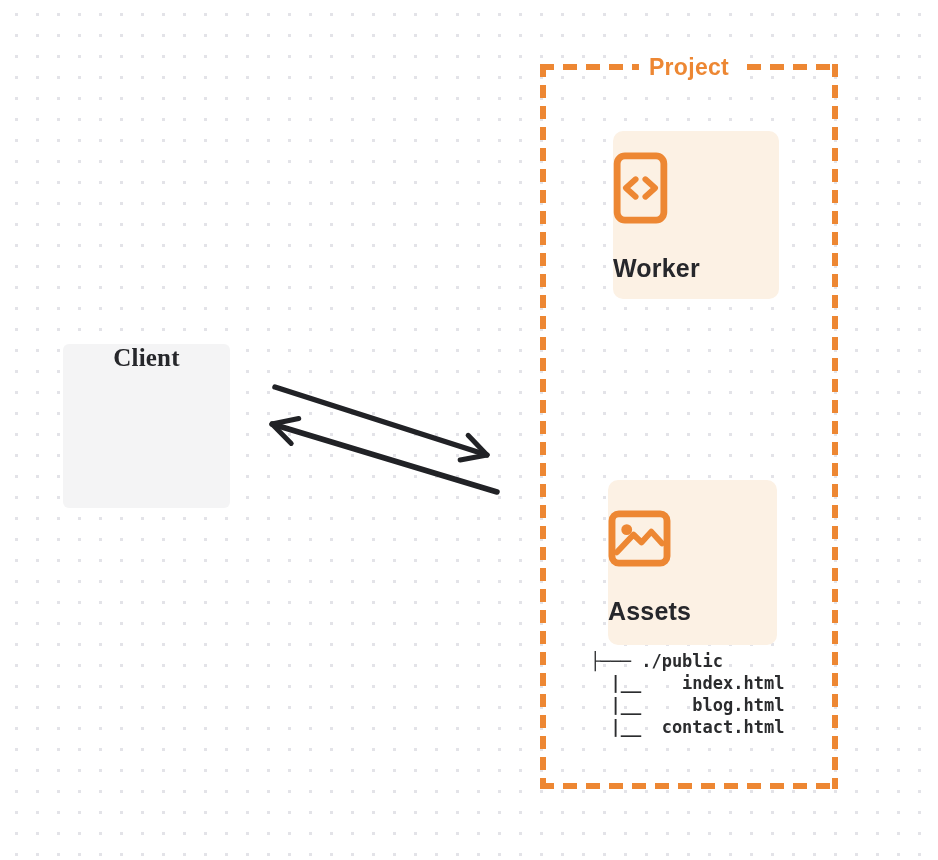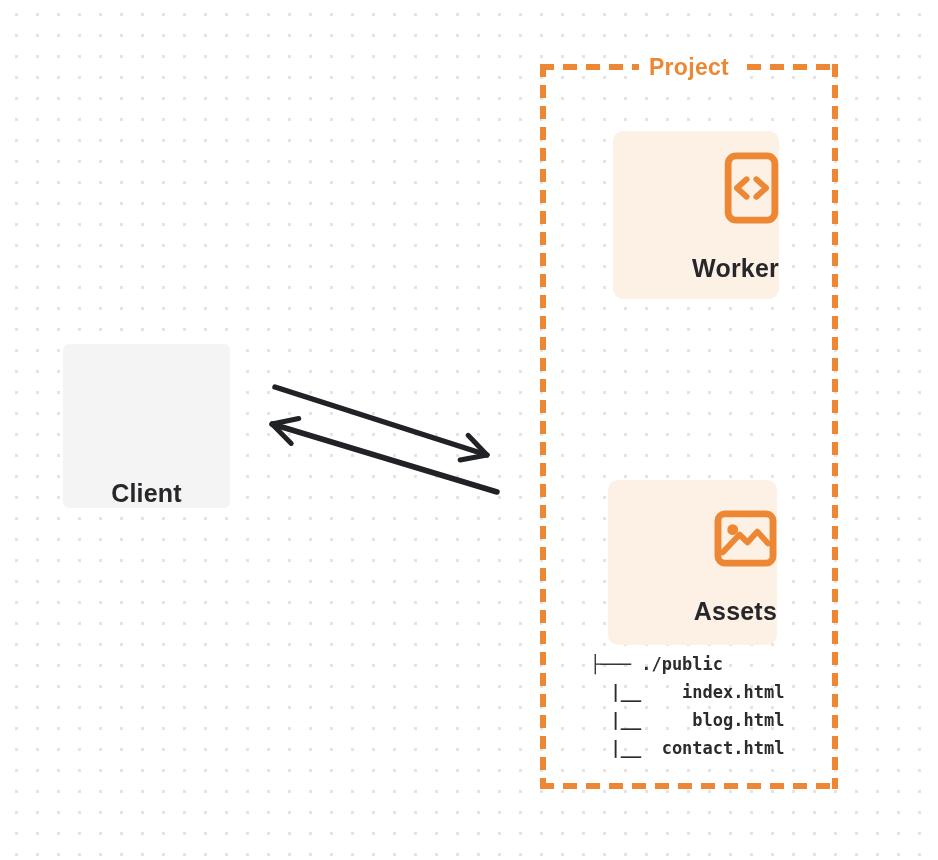--- a/index.html
+++ b/index.html
@@ -24,21 +24,21 @@
     background-image:radial-gradient(circle, var(--dot) 1.6px, transparent 1.8px);
     background-size:21px 21px;
     background-position:6px 4px;
   }
 
   
   .client-box{
     position:absolute;left:63px;top:344px;width:167px;height:164px;
     background:var(--client-bg);
     border-radius:6px;
-    display:flex;align-items:flex-end;justify-content:center;
+    display:flex;align-items:flex-start;justify-content:center;font-family:Liberation Serif, serif;
   }
   .client-box .node-label{
     font-size:25px;font-weight:700;color:var(--ink);letter-spacing:.2px;
   }
 
   
   .request-label{
     position:absolute;left:282px;top:339px;
     font-size:18px;font-weight:700;color:#1B1C1E;letter-spacing:.2px;
   }
@@ -64,36 +64,36 @@
     position:absolute;top:3px;left:50%;transform:translate(-50%,-50%);
     background:#ffffff;padding:0 10px;
     font-size:23px;font-weight:700;color:var(--orange);letter-spacing:.3px;
   }
 
   
   .card{
     position:absolute;
     background:var(--card-bg);
     border-radius:10px;
-    display:flex;flex-direction:column;align-items:flex-end;
+    display:flex;flex-direction:column;align-items:flex-start;
   }
   .worker-card{left:613px;top:131px;width:166px;height:168px;padding-top:21px;}
   .assets-card{left:608px;top:480px;width:169px;height:165px;padding-top:30px;}
   .card-icon{color:var(--orange);flex:none;}
   .card-label{
     font-size:25px;font-weight:700;color:var(--ink);letter-spacing:.2px;
   }
   .worker-card .card-label{margin-top:30px;}
   .assets-card .card-label{margin-top:30px;}
 
   
   .file-tree{
     position:absolute;left:590px;top:650px;
     font-family:"DejaVu Sans Mono", monospace;
-    font-size:17px;line-height:28px;font-weight:700;
+    font-size:17px;line-height:22px;font-weight:700;
     color:#2B2C2E;
     white-space:pre;
   }
 </style>
 </head>
 <body>
 
 <div class="stage">
 
   <div class="client-box">

